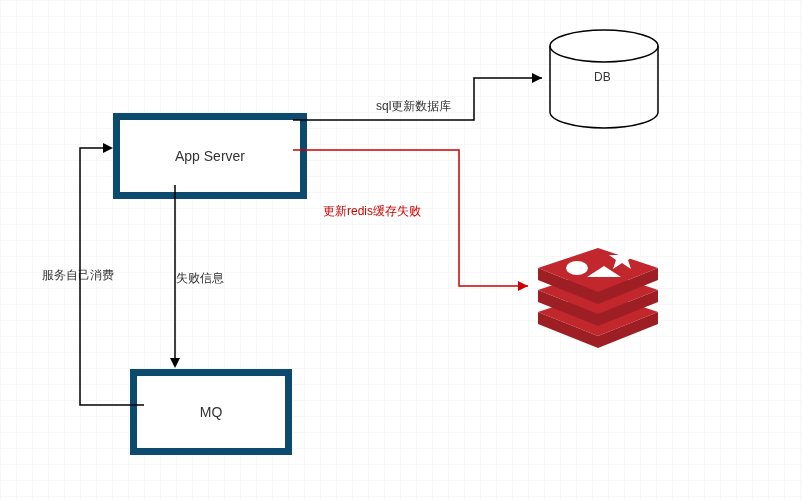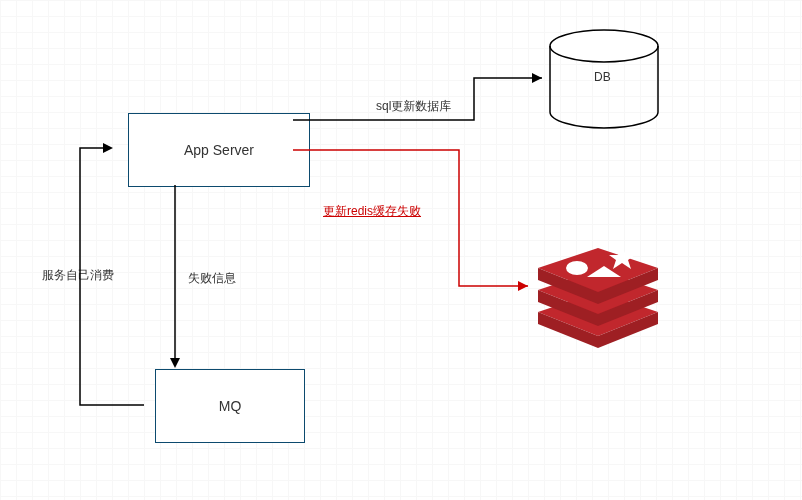--- a/index.html
+++ b/index.html
@@ -10,45 +10,45 @@
     background:#fff;
     position:relative;
     background-image:
       linear-gradient(to right,#f7f7f7 1px,transparent 1px),
       linear-gradient(to bottom,#f7f7f7 1px,transparent 1px);
     background-size:16px 16px;
     overflow:hidden;
   }
   .box{
     position:absolute;
-    border:1px solid #0c4a6e;
+    border:7px solid #0c4a6e;
     background:#fff;
-    display:flex;align-items:center;justify-content:center;margin-left:15px;
+    display:flex;align-items:center;justify-content:center;
   }
   .label{
     position:absolute;
     color:#333;
     white-space:nowrap;
     font-size:12px;
   }
-  .label.red{color:#c00;text-decoration:underline;}
+  .label.red{color:#c00;}
   svg{position:absolute;top:0;left:0;pointer-events:none}
   .arrow{fill:none;stroke:#000;stroke-width:1.5}
   .arrow.red{stroke:#c00}
   .head{fill:#000}
   .head.red{fill:#c00}
 </style>
 </head>
 <body>
 
 <div class="box" style="left:113px;top:113px;width:180px;height:72px">
   <span>App Server</span>
 </div>
 
-<div class="box" style="left:140px;top:369px;width:148px;height:72px">
+<div class="box" style="left:130px;top:369px;width:148px;height:72px">
   <span>MQ</span>
 </div>
 
 <svg width="802" height="500">
   <g>
     <ellipse cx="604" cy="46" rx="54" ry="16" fill="#fff" stroke="#000" stroke-width="1.5"></ellipse>
     <path d="M550 46 L550 112" fill="none" stroke="#000" stroke-width="1.5"></path>
     <path d="M658 46 L658 112" fill="none" stroke="#000" stroke-width="1.5"></path>
     <path d="M550 112 A54 16 0 0 0 658 112" fill="none" stroke="#000" stroke-width="1.5"></path>
   </g>
@@ -68,21 +68,21 @@
     <path d="M10 40 L10 52 L70 76 L130 52 L130 40 L70 64 Z" fill="#9e1f23"></path>
 
     <ellipse cx="49" cy="40" rx="11" ry="7" fill="#fff"></ellipse>
     <path d="M76 38 L93 49 L59 49 Z" fill="#fff"></path>
     <path d="M94 19 L98 27 L107 27 L100 32 L103 41 L94 35 L85 41 L88 32 L81 27 L90 27 Z" fill="#fff"></path>
   </g>
 </svg>
 
 <span class="label" style="left:376px;top:98px">sql更新数据库</span>
 <span class="label red" style="left:323px;top:203px">更新redis缓存失败</span>
-<span class="label" style="left:188px;top:270px">失败信息</span>
+<span class="label" style="left:176px;top:270px">失败信息</span>
 <span class="label" style="left:42px;top:267px">服务自己消费</span>
 
 <svg width="802" height="500">
 
   <path class="arrow" d="M293 120 L474 120 L474 78 L542 78"></path>
   <polygon class="head" points="542,78 532,73 532,83"></polygon>
 
   <path class="arrow red" d="M293 150 L459 150 L459 286 L528 286"></path>
   <polygon class="head red" points="528,286 518,281 518,291"></polygon>
 

